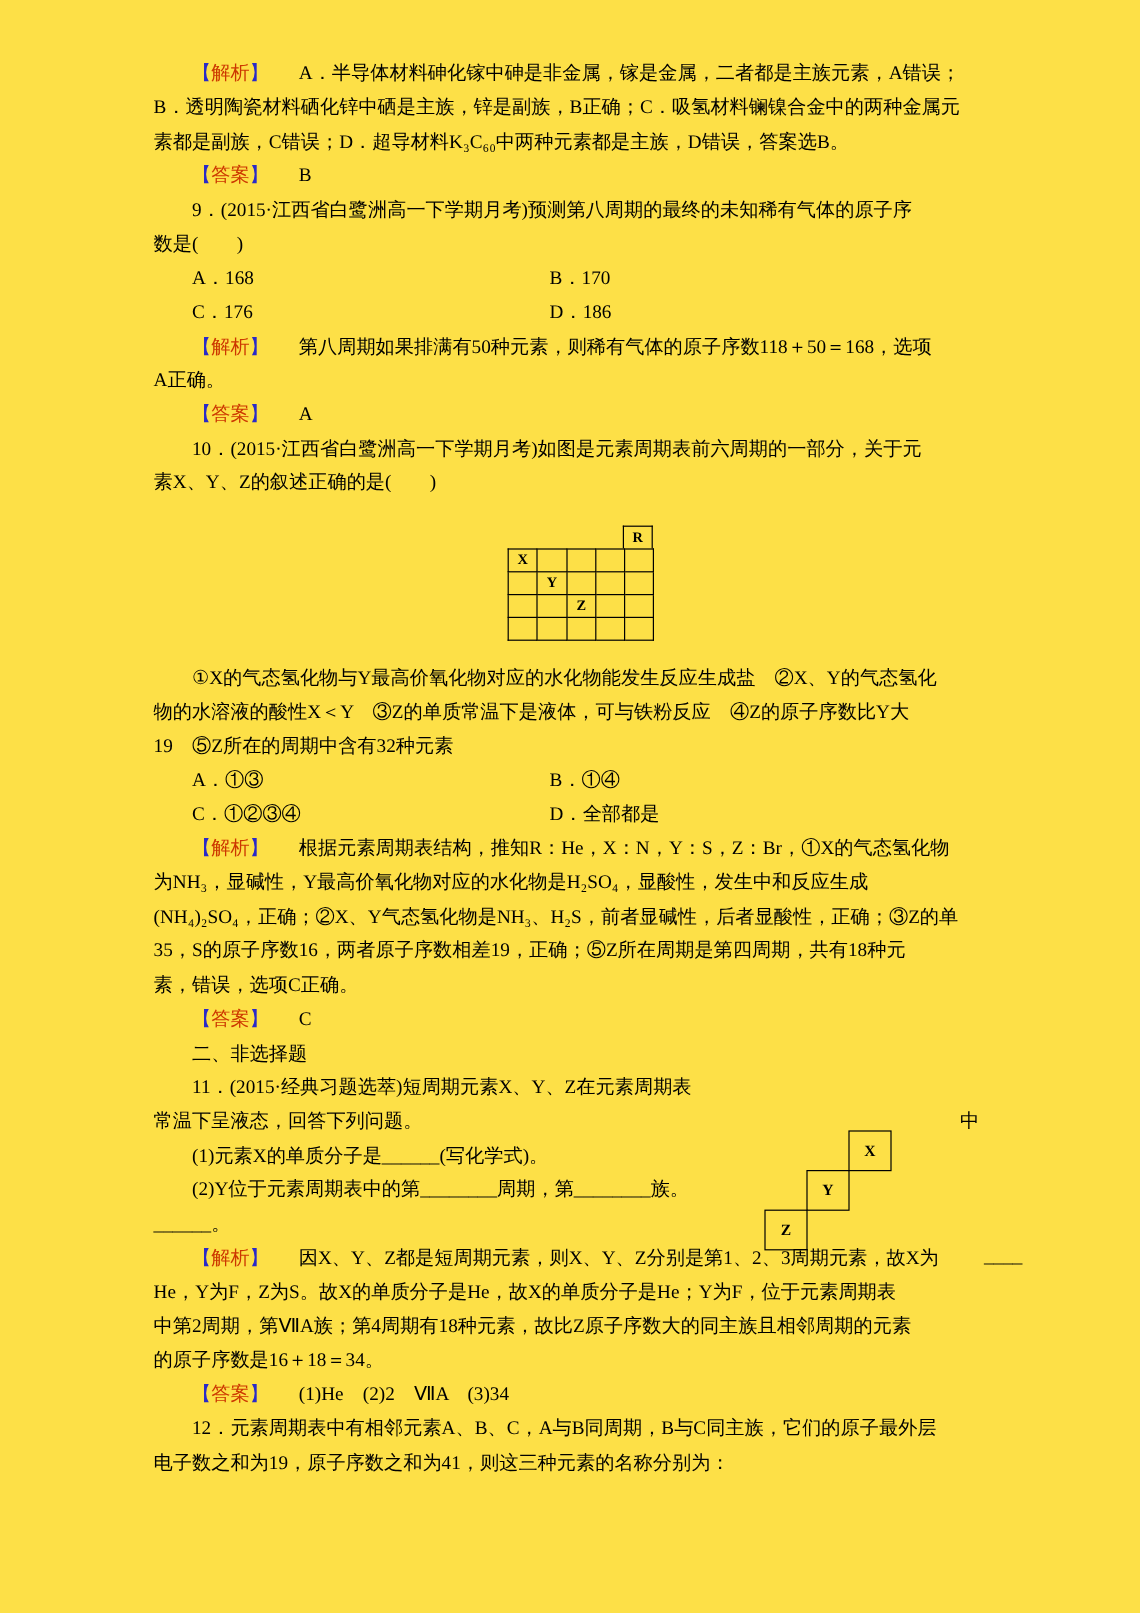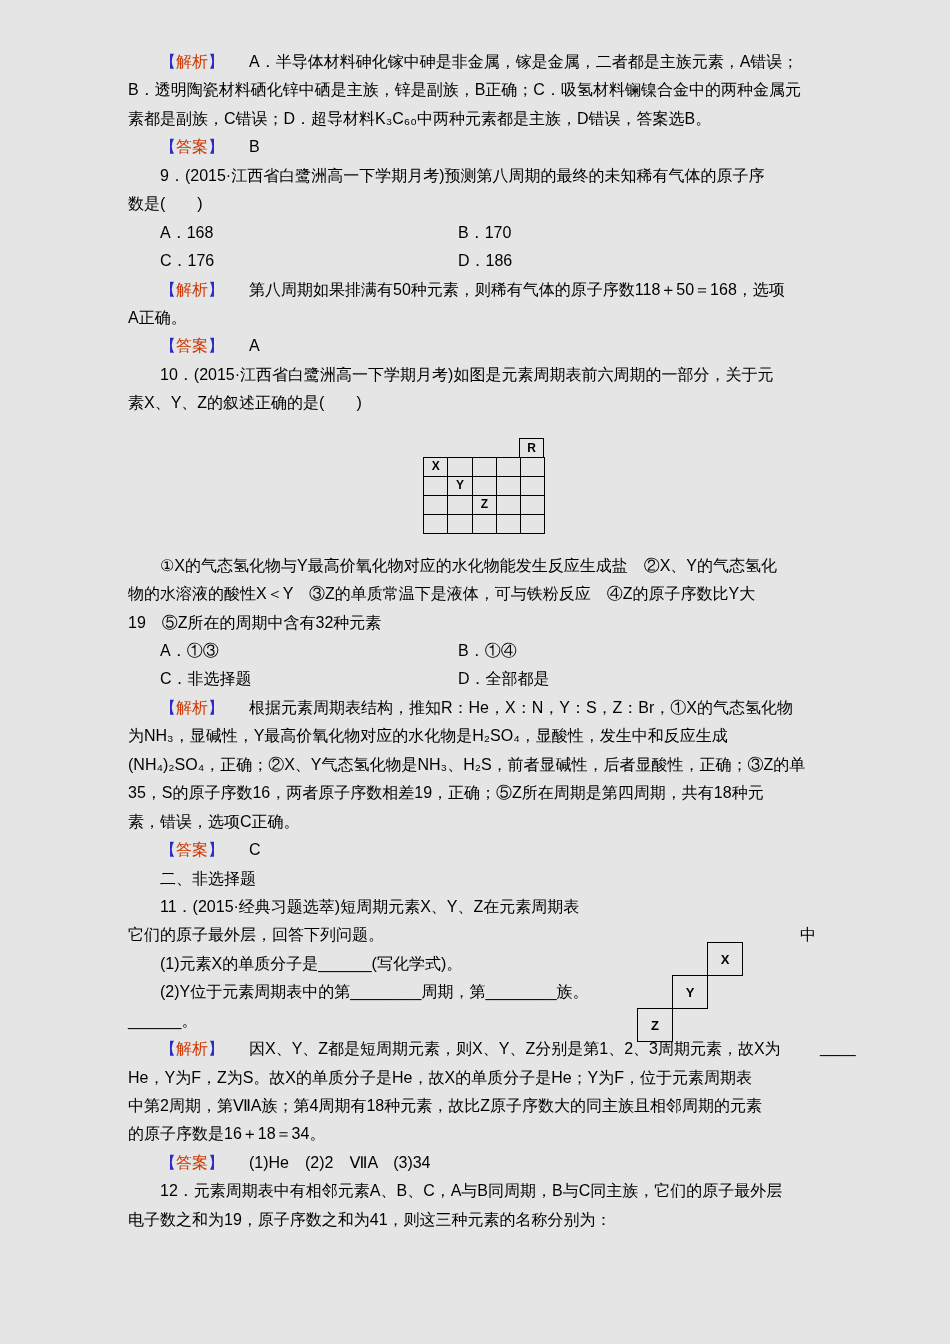--- a/index.html
+++ b/index.html
@@ -1,17 +1,17 @@
 <!DOCTYPE html>
 <html><head>
 <meta charset="utf-8">
 <style>
   html,body{margin:0;padding:0;background:#ffffff;}
-  .page{position:relative;width:950px;height:1344px;background:#e5e5e5;overflow:hidden;
-        font-family:Liberation Sans, sans-serif;color:#000;}
+  .page{position:relative;width:950px;height:1344px;background:#fde047;overflow:hidden;
+        font-family:Liberation Serif, serif;color:#000;}
   .content{position:absolute;left:128px;top:48px;width:712px;}
   .line{font-size:16px;line-height:28.45px;height:28.45px;white-space:nowrap;margin:0;}
   .indent{padding-left:32px;}
   .tag{white-space:nowrap;}
   .tb{color:#2a2ac8;}
   .tw{color:#cc3700;}
   .taggap{display:inline-block;width:25px;}
   .opts{padding-left:32px;}
   .opt{display:inline-block;min-width:298px;}
   
@@ -104,37 +104,37 @@
       </div>
     </div>
 
     <div class="line indent">①X的气态氢化物与Y最高价氧化物对应的水化物能发生反应生成盐　②X、Y的气态氢化</div>
     <div class="line">物的水溶液的酸性X＜Y　③Z的单质常温下是液体，可与铁粉反应　④Z的原子序数比Y大</div>
     <div class="line">19　⑤Z所在的周期中含有32种元素</div>
     <div class="line opts">
       <span class="opt">A．①③</span><span class="opt">B．①④</span>
     </div>
     <div class="line opts">
-      <span class="opt">C．非选择题</span><span class="opt">D．全部都是</span>
+      <span class="opt">C．①②③④</span><span class="opt">D．全部都是</span>
     </div>
     <div class="line indent">
       <span class="tag"><span class="tb">【</span><span class="tw">解析</span><span class="tb">】</span></span><span class="taggap"></span><span>根据元素周期表结构，推知R：He，X：N，Y：S，Z：Br，①X的气态氢化物</span>
     </div>
     <div class="line">为NH₃，显碱性，Y最高价氧化物对应的水化物是H₂SO₄，显酸性，发生中和反应生成</div>
     <div class="line">(NH₄)₂SO₄，正确；②X、Y气态氢化物是NH₃、H₂S，前者显碱性，后者显酸性，正确；③Z的单</div>
     <div class="line">35，S的原子序数16，两者原子序数相差19，正确；⑤Z所在周期是第四周期，共有18种元</div>
     <div class="line">素，错误，选项C正确。</div>
     <div class="line indent">
       <span class="tag"><span class="tb">【</span><span class="tw">答案</span><span class="tb">】</span></span><span class="taggap"></span><span>C</span>
     </div>
 
     <div class="line indent">二、非选择题</div>
 
     <div class="line indent">11．(2015·经典习题选萃)短周期元素X、Y、Z在元素周期表</div>
-    <div class="line">它们的原子最外层，回答下列问题。</div>
+    <div class="line">常温下呈液态，回答下列问题。</div>
     <div class="line indent">(1)元素X的单质分子是______(写化学式)。</div>
     <div class="line indent">(2)Y位于元素周期表中的第________周期，第________族。</div>
     <div class="line">______。</div>
     <div class="line indent">
       <span class="tag"><span class="tb">【</span><span class="tw">解析</span><span class="tb">】</span></span><span class="taggap"></span><span>因X、Y、Z都是短周期元素，则X、Y、Z分别是第1、2、3周期元素，故X为</span>
     </div>
     <div class="line">He，Y为F，Z为S。故X的单质分子是He，故X的单质分子是He；Y为F，位于元素周期表</div>
     <div class="line">中第2周期，第ⅦA族；第4周期有18种元素，故比Z原子序数大的同主族且相邻周期的元素</div>
     <div class="line">的原子序数是16＋18＝34。</div>
     <div class="line indent">

